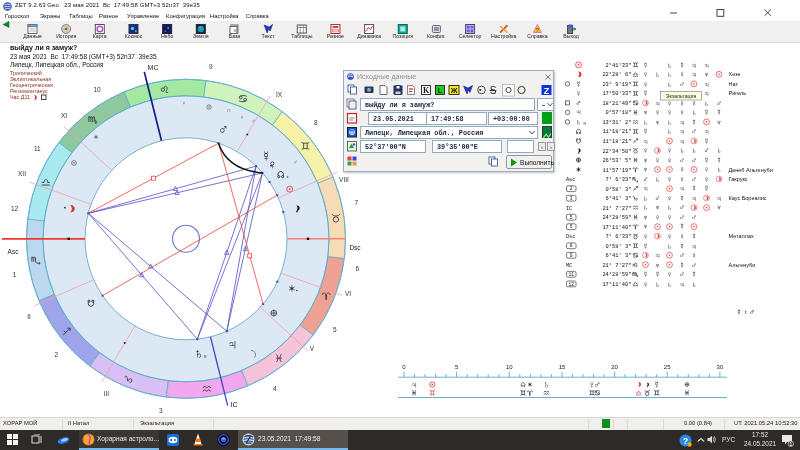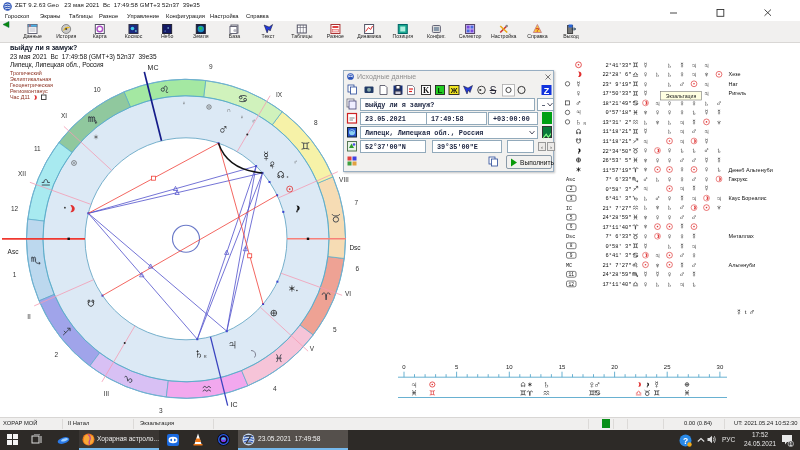--- a/index.html
+++ b/index.html
@@ -695,21 +695,21 @@
       <path d="M4,33 Q6,31.5 8,33.5" stroke="#2a52c8" fill="none" stroke-width="0.8"></path>
   <rect x="1.5" y="43.5" width="9" height="9.5" fill="#e8f4e8" stroke="#575"></rect>
       <path d="M3,50 L5.5,45.5 L8,50 Z" fill="#2a9a2a"></path>
       <circle cx="8" cy="46.5" r="1.3" fill="#4a4ae8"></circle>
  </svg>
  <div class="fld" style="left:16px;top:26.5px;width:175px;height:13px;line-height:12px">выйду ли я замуж?</div>
  <div class="fld" style="left:192.5px;top:26.5px;width:17.5px;height:13px;line-height:12px">–</div>
  <svg class="abs" style="left:203px;top:31px" width="6" height="5" viewBox="0 0 6 5">
       <path d="M0.5,1 L3,4 L5.5,1" stroke="#556" stroke-width="1" fill="none"></path>
     </svg>
- <div class="fld" style="left:16px;top:40.5px;width:86px;height:13px;line-height:12px">23.05.2021</div>
+ <div class="fld" style="left:24px;top:40.5px;width:86px;height:13px;line-height:12px">23.05.2021</div>
  <div class="fld" style="left:82px;top:40.5px;width:61px;height:13px;line-height:12px">17:49:58</div>
  <div class="fld" style="left:144px;top:40.5px;width:50px;height:13px;line-height:12px">+03:00:00</div>
  <div class="abs" style="left:197.5px;top:41px;width:10.5px;height:11.5px;background:#00a014"></div>
  <div class="fld" style="left:16px;top:54.5px;width:178px;height:13px;line-height:12px">Липецк, Липецкая обл., Россия</div>
  <svg class="abs" style="left:185px;top:59px" width="6" height="5" viewBox="0 0 6 5">
       <path d="M0.5,1 L3,4 L5.5,1" stroke="#556" stroke-width="1" fill="none"></path>
     </svg>
  <div class="abs" style="left:197.5px;top:55px;width:10.5px;height:11.5px;background:#0a7a3a;border:1px solid #333"><svg width="8.5" height="9.5" viewBox="0 0 8 9">
         <path d="M0,6 L3,2 L5,5 L8,1" stroke="#8f8" stroke-width="1" fill="none"></path>
       </svg></div>

